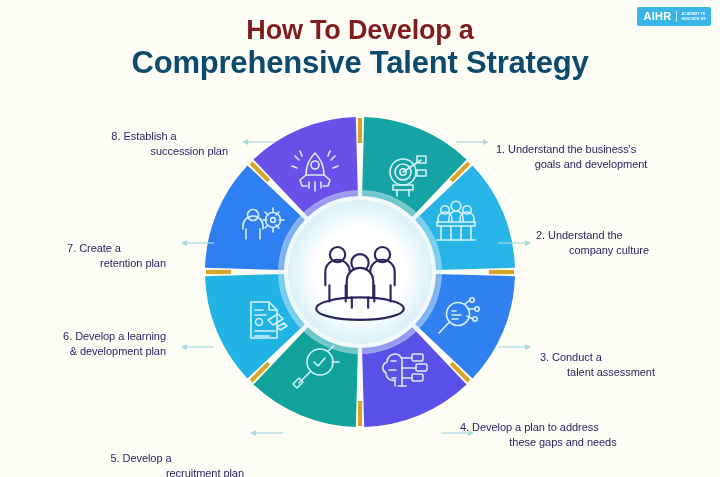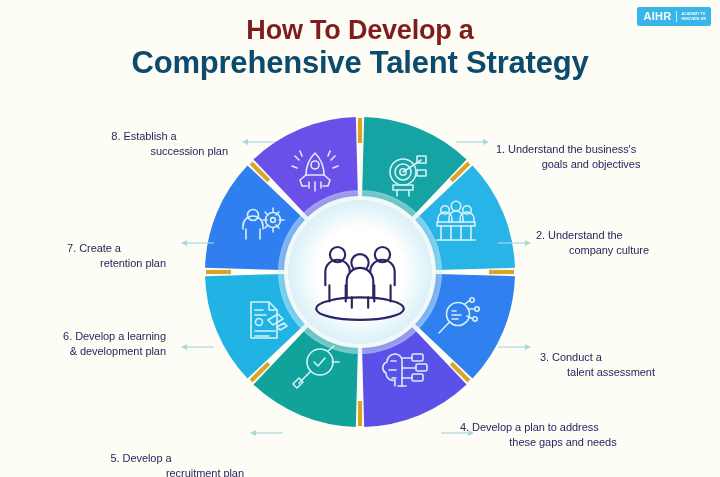--- a/index.html
+++ b/index.html
@@ -322,21 +322,21 @@
   </div>
   <div class="connector" style="left:240px; top:138px;">
     <svg width="36" height="8" viewBox="0 0 36 8">
         <path d="M8 4 H35" stroke="#a9d9dd" stroke-width="1.2" fill="none"></path>
         <path d="M8 1 L2 4 L8 7 Z" fill="#a9d9dd"></path>
       </svg>
   </div>
 
   <div class="step-label right s1">
     <div>1. Understand the business's</div>
-    <div style="text-align:center">goals and objectives</div>
+    <div style="text-align:center">goals and development</div>
   </div>
   <div class="step-label right s2">
     <div>2. Understand the</div>
     <div style="text-align:center">company culture</div>
   </div>
   <div class="step-label right s3">
     <div>3. Conduct a</div>
     <div style="text-align:center">talent assessment</div>
   </div>
   <div class="step-label right s4">

